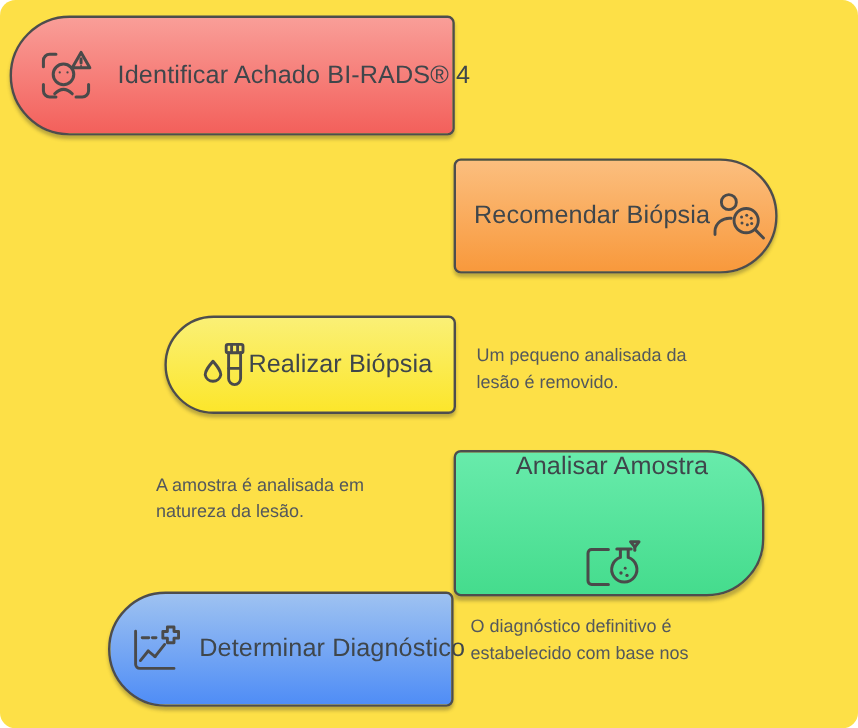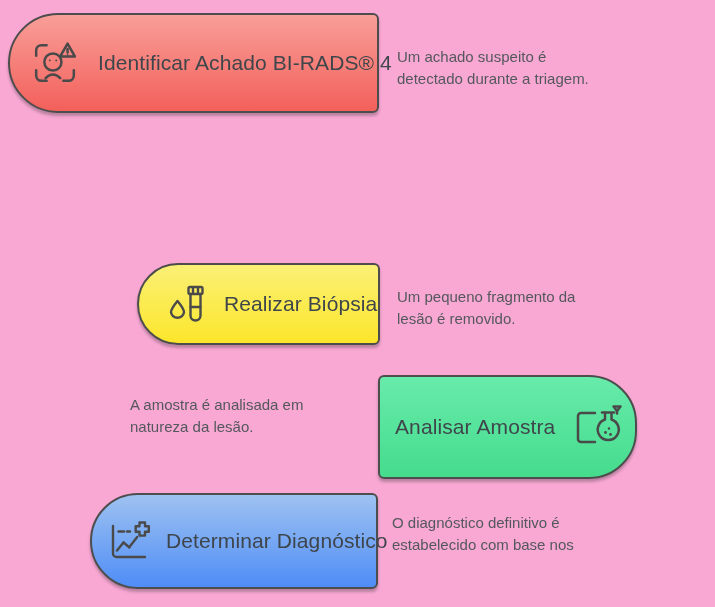--- a/index.html
+++ b/index.html
@@ -2,43 +2,43 @@
 <html><head>
 <meta charset="utf-8">
 <style>
   html,body{margin:0;padding:0;}
   body{
     width:715px;height:607px;
     background:#ffffff;
     font-family:"Liberation Sans","DejaVu Sans",sans-serif;
     overflow:hidden;
   }
-  .canvas{position:relative;width:715px;height:607px;background:#f9a8d4;}
+  .canvas{position:relative;width:715px;height:607px;background:#fde047;border-radius:13px;}
 
   .card{
     position:absolute;
     display:flex;
     align-items:center;
     box-sizing:border-box;
     border:2.5px solid #4d4d4d;
     box-shadow:0 3px 3px rgba(40,40,40,.30);
   }
   .card .title{
     color:#3f464b;
     font-size:21px;
     white-space:nowrap;
     letter-spacing:.1px;
   }
   .card svg{display:block;flex:0 0 auto;}
 
   
   .card1{left:8px;  top:13px;  width:371px;height:100px;border-radius:50px 6px 6px 50px;padding:0 10px 0 22px;gap:20px;}
   .card2{left:378px;top:132px; width:270px;height:96px; border-radius:6px 48px 48px 6px;padding:0 16px 0 15px;justify-content:space-between;}
-  .card3{left:137px;top:263px; width:243px;height:82px; border-radius:41px 6px 6px 41px;padding:0 8px 0 26px;gap:17px;}
-  .card4{left:378px;top:375px; width:259px;height:104px; border-radius:6px 48px 48px 6px;padding:0 10px 0 15px;justify-content:space-between;}
+  .card3{left:137px;top:263px; width:243px;height:82px; border-radius:41px 6px 6px 41px;padding:0 8px 0 26px;}
+  .card4{left:378px;top:375px; width:259px;height:122px; border-radius:6px 48px 48px 6px;padding:0 10px 0 15px;justify-content:space-between;flex-direction:column;}
   .card5{left:90px; top:493px; width:288px;height:96px; border-radius:48px 6px 6px 48px;padding:0 8px 0 14px;gap:14px;}
 
   .desc{
     position:absolute;
     color:#54585c;
     font-size:15px;
     line-height:22px;
   }
   .desc1{left:397px;top:46px; text-align:left;}
   .desc2{left:100px;top:166px;width:267px;text-align:right;}
@@ -61,41 +61,54 @@
         <circle cx="17" cy="19.5" r="0.9" fill="#4a4a4a" stroke="none"></circle>
         <circle cx="23.2" cy="19.5" r="0.9" fill="#4a4a4a" stroke="none"></circle>
         <path d="M13 36.5 q7 -7 14 0"></path>
         <path d="M34 3.5 l7 12.2 h-14 z"></path>
         <line x1="34" y1="8.5" x2="34" y2="12"></line>
         <circle cx="34" cy="14.3" r="0.8" fill="#4a4a4a" stroke="none"></circle>
       </svg>
     </span>
     <span class="title">Identificar Achado BI-RADS® 4</span>
   </div>
-  <div class="desc desc1">
-    <div>Um achado suspeito é</div>
-    <div>detectado durante a triagem.</div>
+
+  <div class="card card2" style="background: linear-gradient(rgb(251, 190, 126) 0%, rgb(248, 153, 60) 100%);">
+    <span class="title">Recomendar Biópsia</span>
+    <span>
+      <svg width="50" height="46" viewBox="0 0 52 46" fill="none" stroke="#4a4a4a" stroke-width="2.5" stroke-linecap="round" stroke-linejoin="round">
+        <circle cx="16" cy="11" r="6.5"></circle>
+        <path d="M4 39 v-3 a12.5 11.5 0 0 1 14 -11"></path>
+        <circle cx="31" cy="27" r="10.5"></circle>
+        <circle cx="27" cy="23.8" r="1.3" fill="#4a4a4a" stroke="none"></circle>
+        <circle cx="31.5" cy="22.3" r="1.3" fill="#4a4a4a" stroke="none"></circle>
+        <circle cx="35.4" cy="25" r="1.3" fill="#4a4a4a" stroke="none"></circle>
+        <circle cx="27.4" cy="29" r="1.3" fill="#4a4a4a" stroke="none"></circle>
+        <circle cx="32" cy="30.6" r="1.3" fill="#4a4a4a" stroke="none"></circle>
+        <circle cx="35.8" cy="29.6" r="1.3" fill="#4a4a4a" stroke="none"></circle>
+        <line x1="38.6" y1="34.6" x2="46" y2="42"></line>
+      </svg>
+    </span>
   </div>
-
 
   <div class="card card3" style="background: linear-gradient(rgb(250, 240, 118) 0%, rgb(252, 230, 43) 100%);">
     <span>
       <svg width="42" height="44" viewBox="0 0 42 44" fill="none" stroke="#4a4a4a" stroke-width="2.4" stroke-linecap="round" stroke-linejoin="round">
         <path d="M12.5 19 c-3.8 4.6 -6.5 7.8 -6.5 11.3 a6.6 6.6 0 0 0 13 0 c0 -3.5 -2.7 -6.7 -6.5 -11.3 z"></path>
         <rect x="23.5" y="5" width="14" height="7" rx="1.5"></rect>
         <line x1="28" y1="5.5" x2="28" y2="11.5"></line>
         <line x1="33" y1="5.5" x2="33" y2="11.5"></line>
         <path d="M25.5 12 v21.5 a5 5 0 0 0 10 0 V12"></path>
         <line x1="25.7" y1="25" x2="35.3" y2="25"></line>
       </svg>
     </span>
     <span class="title">Realizar Biópsia</span>
   </div>
   <div class="desc desc3">
-    <div>Um pequeno fragmento da</div>
+    <div>Um pequeno analisada da</div>
     <div>lesão é removido.</div>
   </div>
 
   <div class="card card4" style="background: linear-gradient(rgb(104, 235, 171) 0%, rgb(69, 220, 141) 100%);">
     <span class="title">Analisar Amostra</span>
     <span>
       <svg width="54" height="46" viewBox="0 0 54 46" fill="none" stroke="#4a4a4a" stroke-width="2.5" stroke-linecap="round" stroke-linejoin="round">
         <path d="M24 9 H10 a3 3 0 0 0 -3 3 v23 a3 3 0 0 0 3 3 h14"></path>
         <line x1="31" y1="8.5" x2="43" y2="8.5"></line>
         <path d="M34 9 v6.5 a10.5 10.5 0 1 0 6.5 0 V9"></path>

